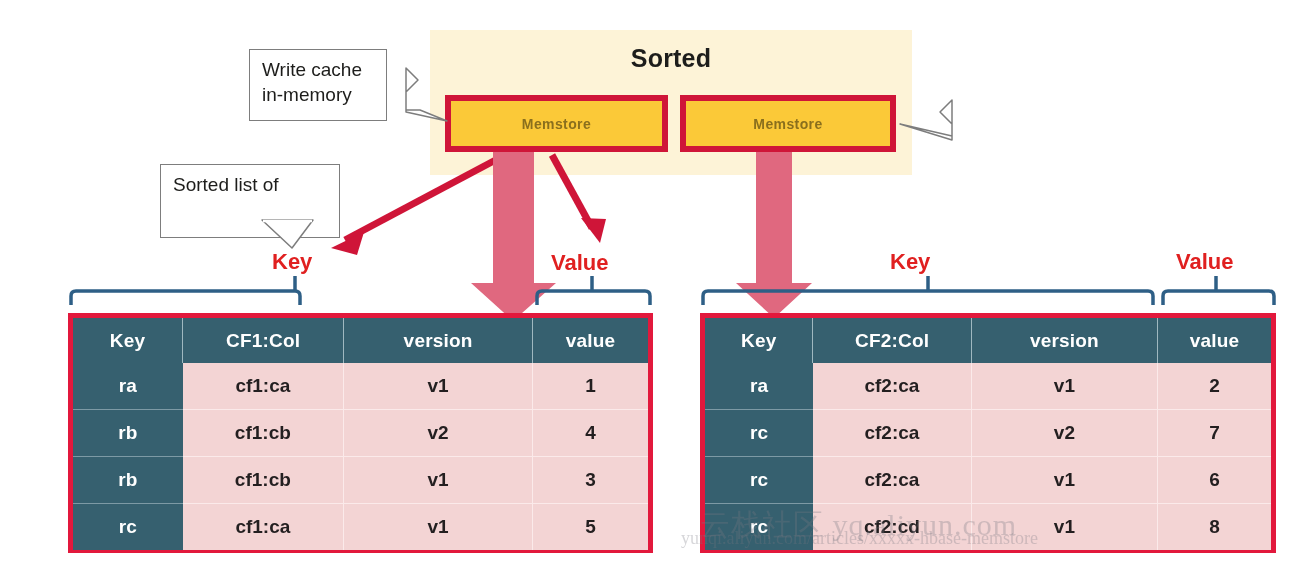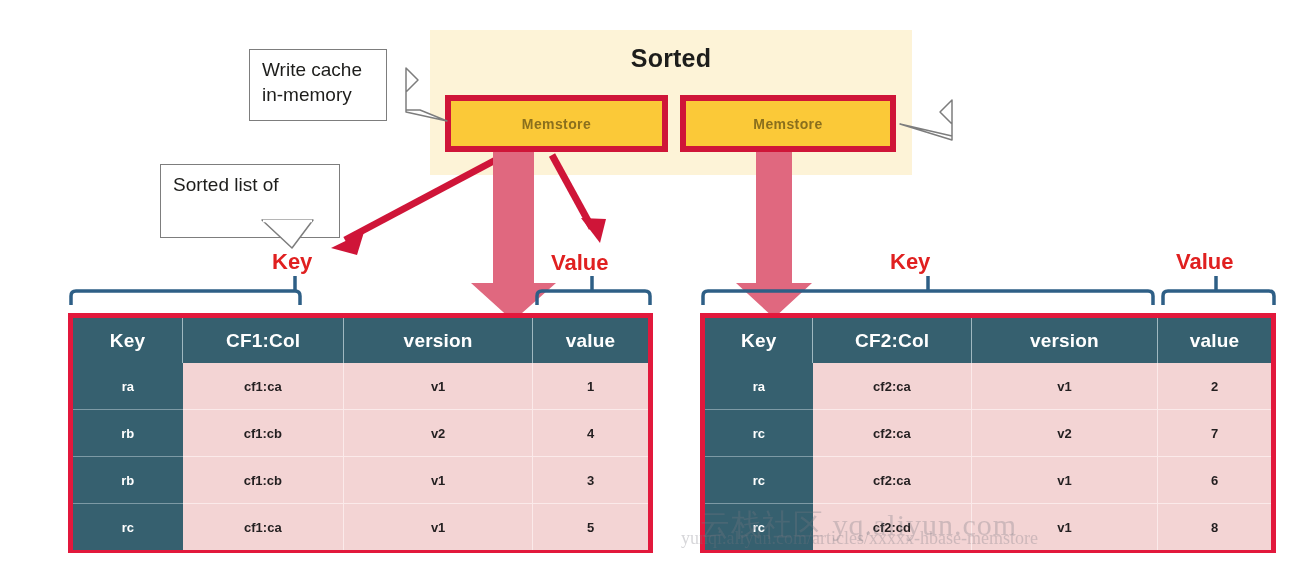--- a/index.html
+++ b/index.html
@@ -103,21 +103,21 @@
     font-size:19px;
     font-weight:bold;
     height:43px;
     border-right:1px solid #9fb8c0;
     text-align:center;
     letter-spacing:.2px;
   }
   table.grid th:last-child{border-right:none;}
   table.grid td{
     height:44px;
-    font-size:13px;
+    font-size:19px;
     font-weight:bold;
     text-align:center;
     color:#231f20;
     background:#f3d4d4;
     border-bottom:1px solid #fbeaea;
     border-right:1px solid #fbeaea;
   }
   table.grid td:last-child{border-right:none;}
   table.grid tr:last-child td{border-bottom:none;}
   table.grid td.keycell{

